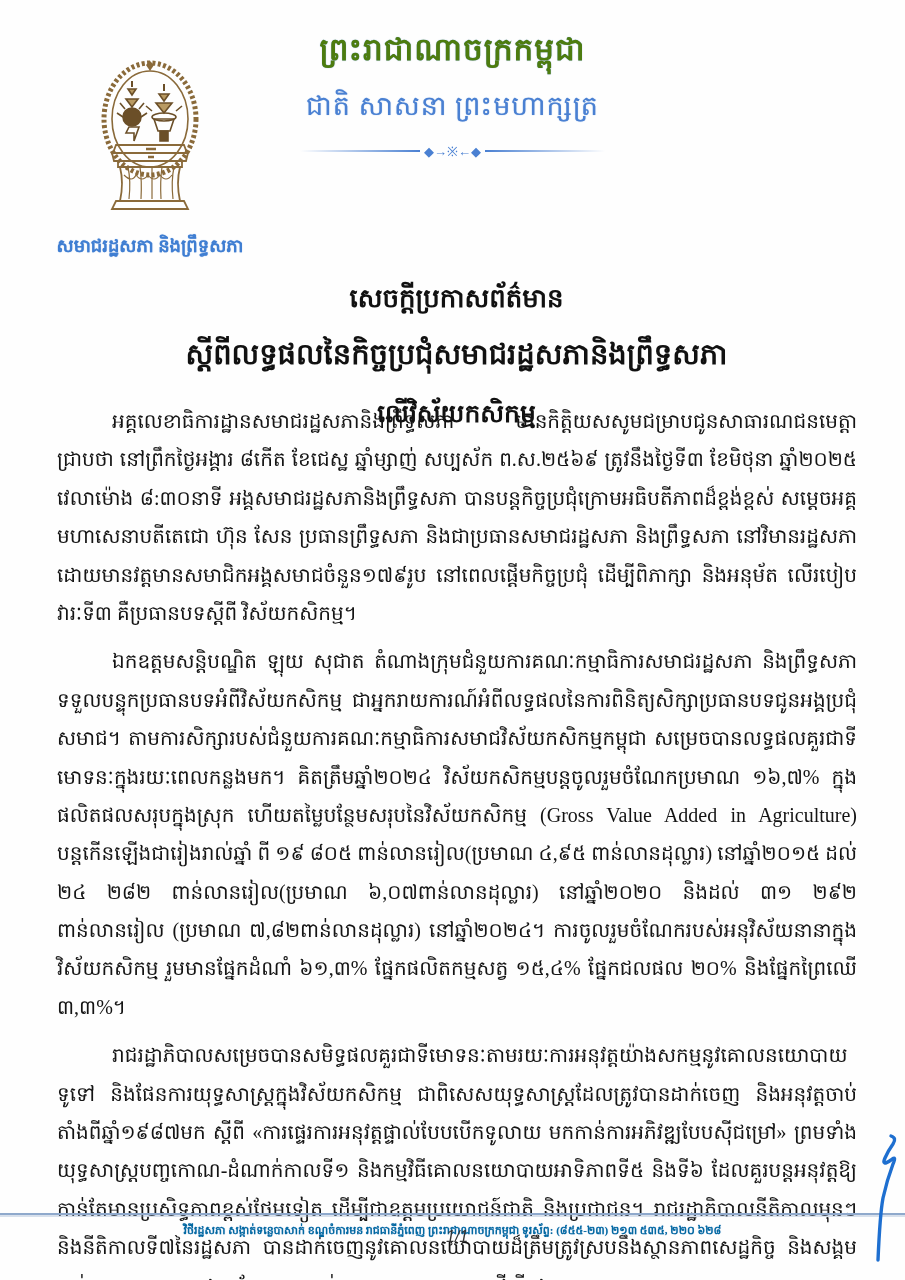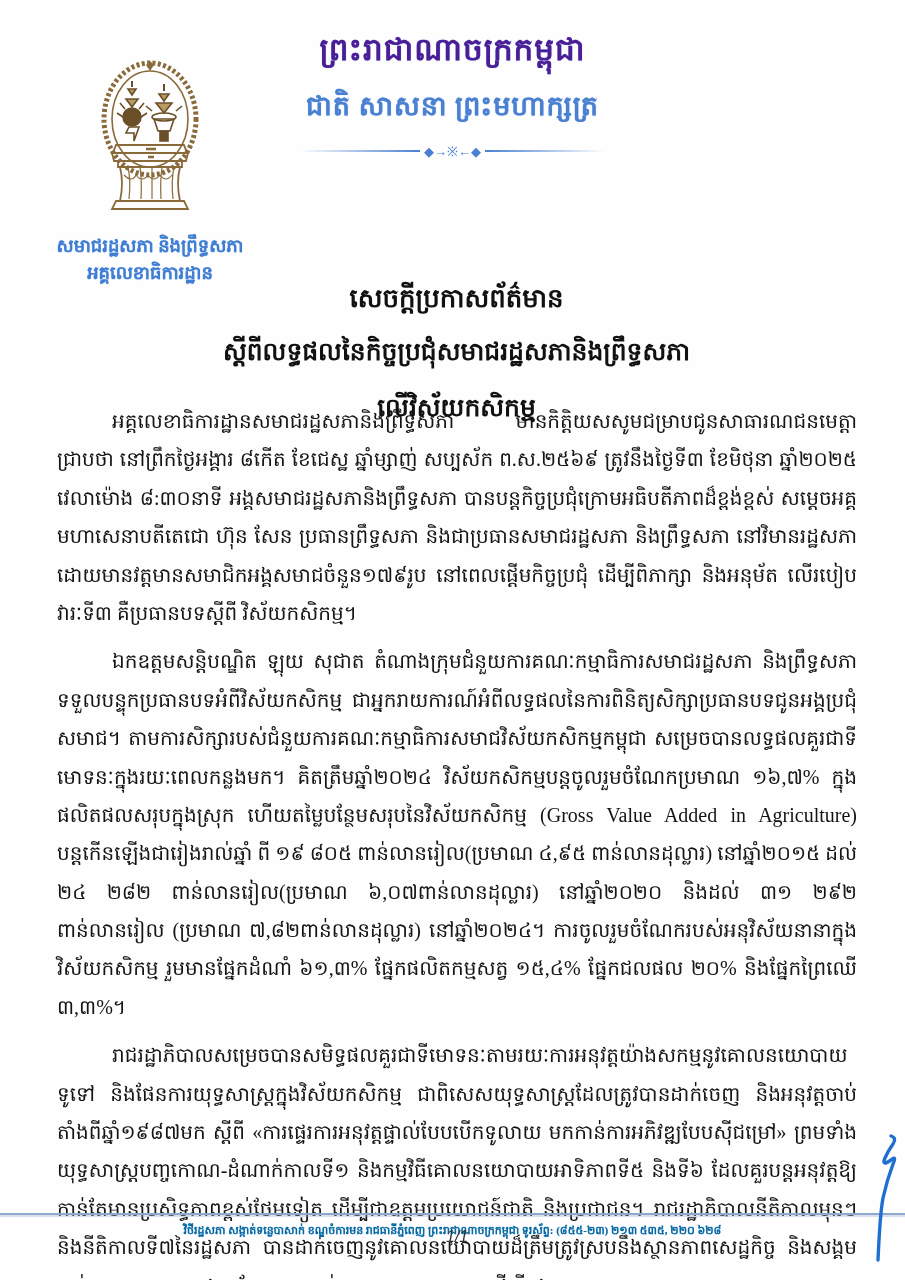--- a/index.html
+++ b/index.html
@@ -6,25 +6,25 @@
   body{
     width:905px;height:1280px;position:relative;background:#ffffff;
     font-family:"Liberation Serif","DejaVu Serif",serif;
     overflow:hidden;
   }
   .page{position:absolute;inset:0;background:#fefefe;}
 
   
   .header{position:absolute;top:30px;left:0;right:0;text-align:center;}
   .kingdom-1{
-    font-size:31px;font-weight:bold;color:#4c1d95;letter-spacing:1px;
+    font-size:31px;font-weight:bold;color:#4d7c0f;letter-spacing:1px;
     text-shadow:0 0 1px #7da6e0;
   }
   .kingdom-2{
-    font-size:27px;font-weight:bold;color:#4a80d2;margin-top:14px;letter-spacing:1px;
+    font-size:27px;font-weight:normal;color:#4a80d2;margin-top:14px;letter-spacing:1px;
     text-shadow:0 0 1px #7da6e0;
   }
   .divider{
     margin-top:14px;display:flex;align-items:center;justify-content:center;gap:4px;
     color:#4a80d2;font-size:13px;
   }
   .divider .bar{height:2px;width:120px;background:linear-gradient(90deg,transparent,#4a80d2);}
   .divider .bar.r{background:linear-gradient(90deg,#4a80d2,transparent);}
 
   
@@ -32,21 +32,21 @@
   .emblem{display:inline-block;}
   .org-1,.org-2{
     font-weight:bold;color:#3f7ed2;font-size:18px;line-height:1.5;
     text-shadow:0 0 1px #86abe2;
   }
   .org-1{margin-top:4px;}
 
   
   .title-block{position:absolute;top:282px;left:8px;right:0;text-align:center;color:#111;}
   .title-1{font-size:26px;font-weight:bold;}
-  .title-2{font-size:25px;font-weight:bold;margin-top:16px;}
+  .title-2{font-size:29px;font-weight:bold;margin-top:16px;}
   .title-3{font-size:25px;font-weight:bold;margin-top:20px;}
 
   
   .body-text{
     position:absolute;top:402px;left:57px;width:800px;color:#141414;
     font-size:20px;line-height:1.92;text-align:justify;
   }
   .body-text p{margin:0 0 10px 0;text-indent:55px;}
 
   
@@ -109,21 +109,20 @@
         <path d="M22 96 h76 l-2 8 h-72 z"></path>
         <path d="M28 104 h64 v6 h-64 z"></path>
         <path d="M30 110 q4 16 0 34 h60 q-4 -18 0 -34"></path>
         <path d="M38 110 q3 14 1 32 M50 110 q2 14 1 32 M62 110 q0 14 0 32 M72 110 q-2 14 -1 32 M84 110 q-3 14 -1 32" stroke-width="1.2"></path>
         <path d="M34 118 q8 8 12 0 q6 8 12 0 q6 8 12 0 q6 8 12 0" stroke-width="1.2"></path>
         <path d="M26 144 h68 l4 8 h-76 z"></path>
         <path d="M58 100 h6 M56 92 h10" stroke-width="2.4"></path>
       </g>
     </svg>
     <div class="org-1">សមាជរដ្ឋសភា និងព្រឹទ្ធសភា</div>
-    <div class="org-2">អគ្គលេខាធិការដ្ឋាន</div>
   </div>
 
   <div class="title-block">
     <div class="title-1">សេចក្តីប្រកាសព័ត៌មាន</div>
     <div class="title-2">ស្តីពីលទ្ធផលនៃកិច្ចប្រជុំសមាជរដ្ឋសភានិងព្រឹទ្ធសភា</div>
     <div class="title-3">លើវិស័យកសិកម្ម</div>
   </div>
 
   <div class="body-text">
     <p>អគ្គលេខាធិការដ្ឋានសមាជរដ្ឋសភានិងព្រឹទ្ធសភា មានកិត្តិយសសូមជម្រាបជូនសាធារណជនមេត្តាជ្រាបថា នៅព្រឹកថ្ងៃអង្គារ ៨កើត ខែជេស្ឋ ឆ្នាំម្សាញ់ សប្បស័ក ព.ស.២៥៦៩ ត្រូវនឹងថ្ងៃទី៣ ខែមិថុនា ឆ្នាំ២០២៥ វេលាម៉ោង ៨:៣០នាទី អង្គសមាជរដ្ឋសភានិងព្រឹទ្ធសភា បានបន្តកិច្ចប្រជុំក្រោមអធិបតីភាពដ៏ខ្ពង់ខ្ពស់ សម្តេចអគ្គមហាសេនាបតីតេជោ ហ៊ុន សែន ប្រធានព្រឹទ្ធសភា និងជាប្រធានសមាជរដ្ឋសភា និងព្រឹទ្ធសភា នៅវិមានរដ្ឋសភា ដោយមានវត្តមានសមាជិកអង្គសមាជចំនួន១៧៩រូប នៅពេលផ្តើមកិច្ចប្រជុំ ដើម្បីពិភាក្សា និងអនុម័ត លើរបៀបវារៈទី៣ គឺប្រធានបទស្តីពី វិស័យកសិកម្ម។</p>

